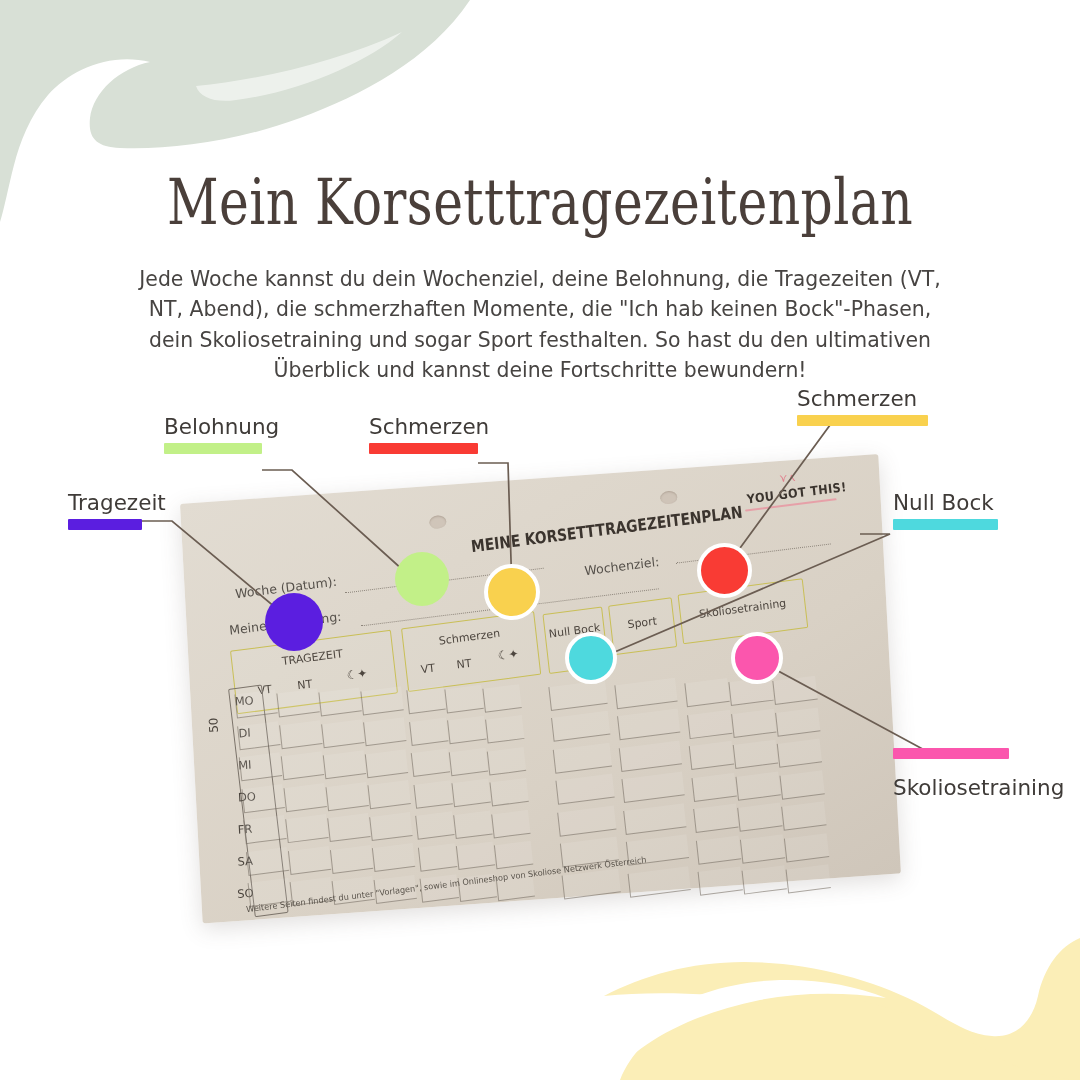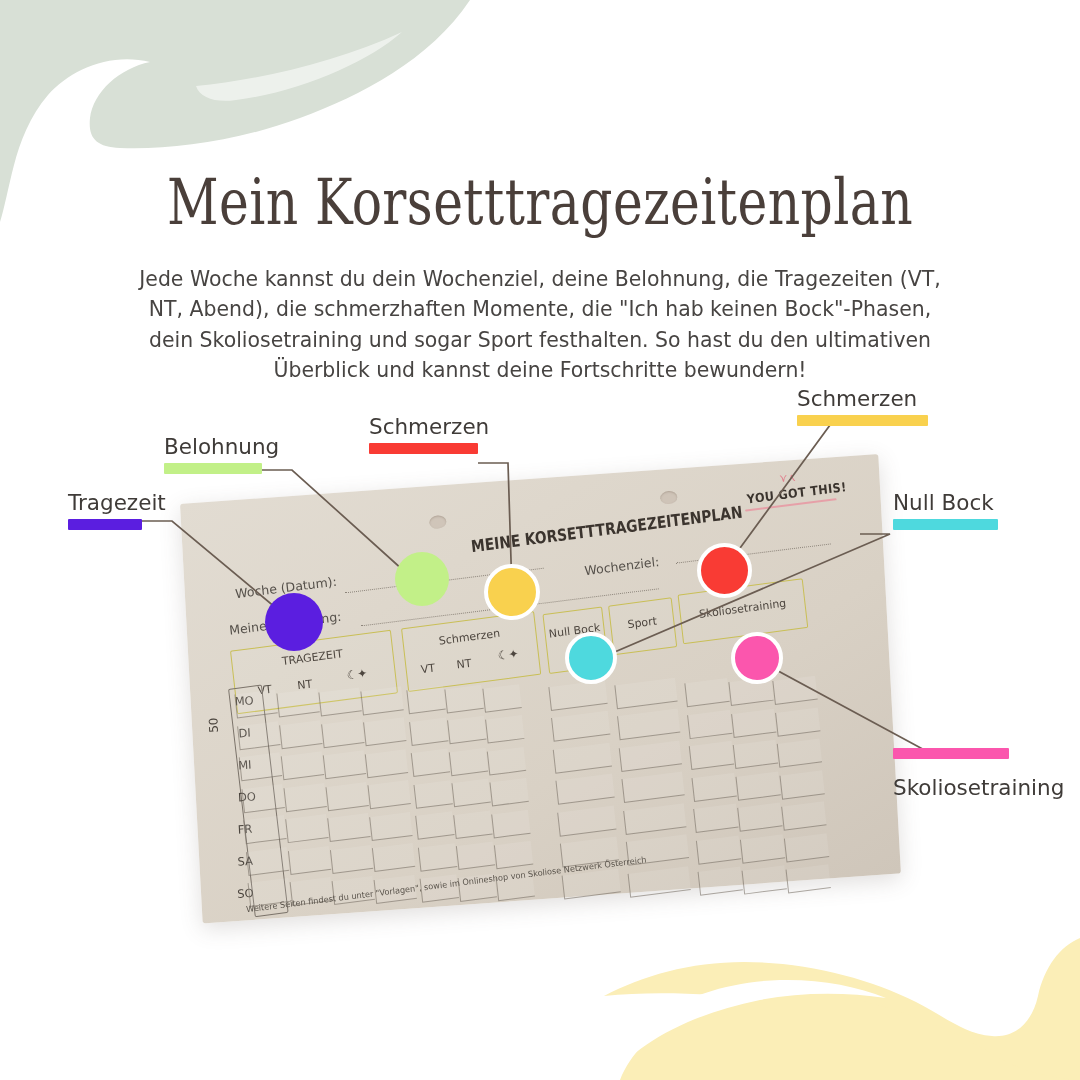--- a/index.html
+++ b/index.html
@@ -323,21 +323,21 @@
   <div class="dot ring" style="left:484px;top:564px;width:56px;height:56px;background:#f9d14e;"></div>
   <div class="dot ring" style="left:697px;top:543px;width:55px;height:55px;background:#f93b34;"></div>
   <div class="dot ring" style="left:565px;top:632px;width:52px;height:52px;background:#4ed9de;"></div>
   <div class="dot ring" style="left:731px;top:632px;width:52px;height:52px;background:#fb56ad;"></div>
 
   <div class="callout" style="left:68px;top:492px;">
     <div class="ctext">Tragezeit</div>
     <div class="cbar" style="width:74px;margin-top:4px;background:#5b1ee0;"></div>
   </div>
 
-  <div class="callout" style="left:164px;top:436px;">
+  <div class="callout" style="left:164px;top:416px;">
     <div class="ctext">Belohnung</div>
     <div class="cbar" style="width:98px;margin-top:4px;background:#c2f088;"></div>
   </div>
 
   <div class="callout" style="left:369px;top:416px;">
     <div class="ctext">Schmerzen</div>
     <div class="cbar" style="width:109px;margin-top:4px;background:#f93b34;"></div>
   </div>
 
   <div class="callout" style="left:797px;top:388px;">

